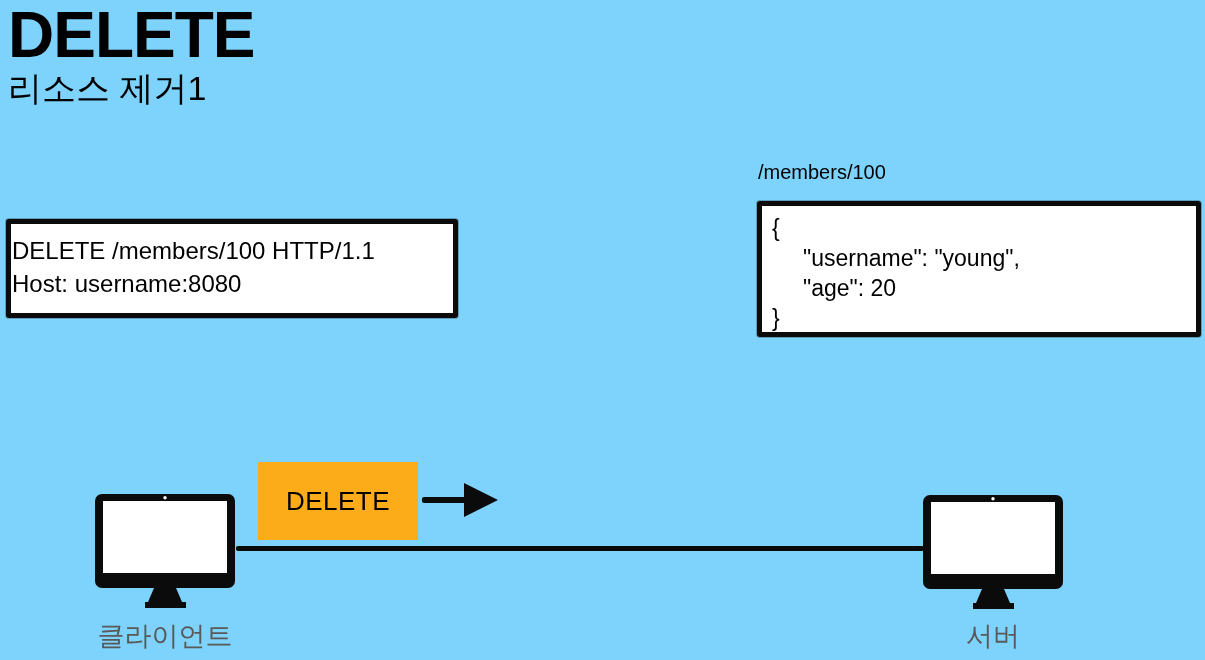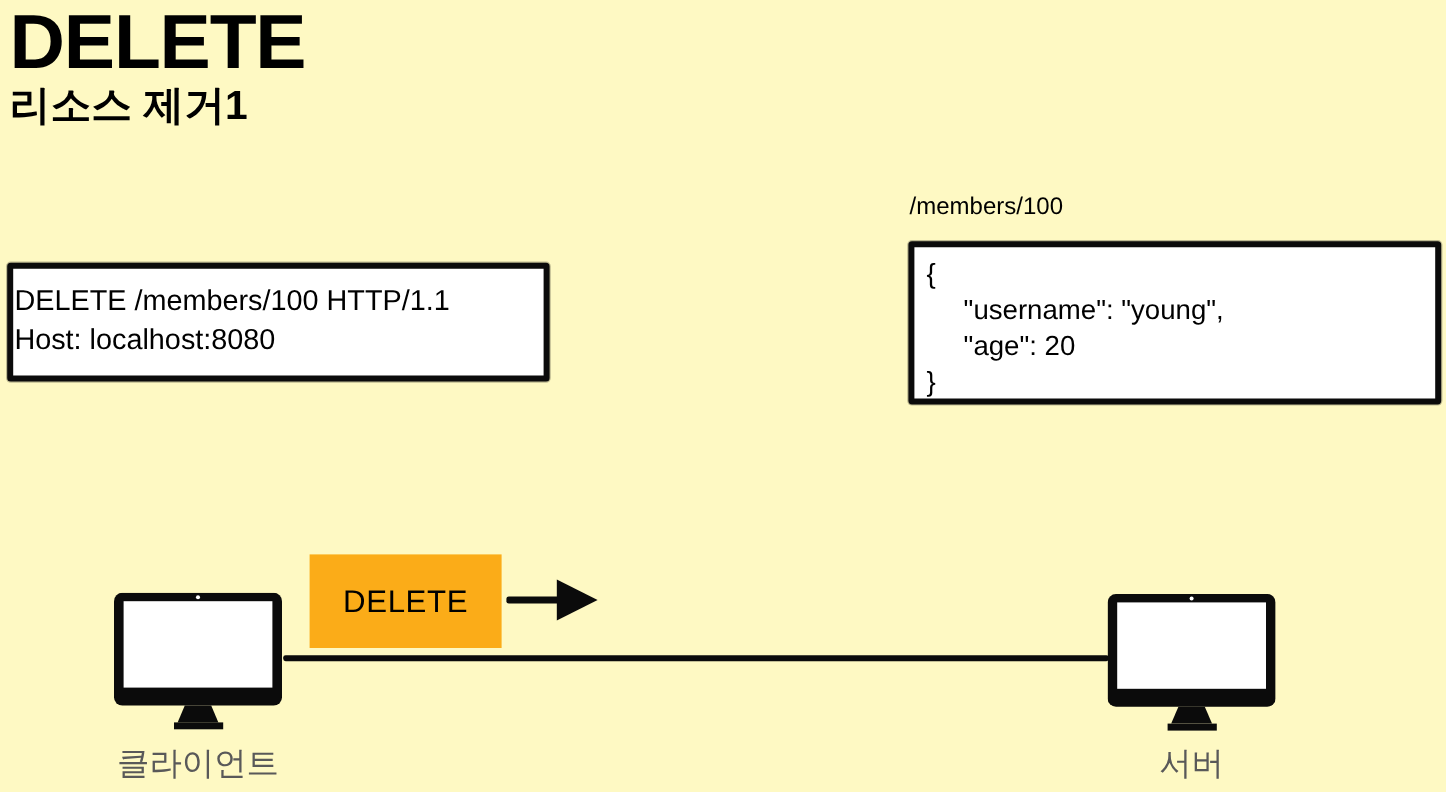--- a/index.html
+++ b/index.html
@@ -10,38 +10,38 @@
   * { margin: 0; padding: 0; box-sizing: border-box; }
   html, body { background: #ffffff; }
   body {
     font-family: "Liberation Sans", "DejaVu Sans", sans-serif;
     color: #000;
   }
   .canvas {
     position: relative;
     width: 1205px;
     height: 660px;
-    background: #fef9c3;
+    background: #7dd3fc;
     overflow: hidden;
   }
   .abs { position: absolute; }
 
   .title {
     left: 8px; top: 2px;
     font-size: 64px;
     font-weight: bold;
     letter-spacing: -1px;
     line-height: 1.05;
     color: #000;
     white-space: nowrap;
   }
   .subtitle {
     left: 8px; top: 70px;
     font-size: 34px;
-    font-weight: bold;
+    font-weight: normal;
     line-height: 1.1;
     color: #000;
     white-space: nowrap;
   }
 
   
   .sketch-box {
     border: 5px solid var(--ink);
     border-radius: 3px;
     background: #fff;
@@ -125,21 +125,21 @@
 </head>
 <body>
 
 <div class="canvas">
 
   <div class="abs title">DELETE</div>
   <div class="abs subtitle">리소스 제거1</div>
 
   <div class="abs sketch-box request-box">
     <div>DELETE /members/100 HTTP/1.1</div>
-    <div>Host: localhost:8080</div>
+    <div>Host: username:8080</div>
   </div>
 
   <div class="abs resource-label">/members/100</div>
 
   <div class="abs sketch-box json-box">
     <div class="json-line">{</div>
     <div class="json-line indent">"username": "young",</div>
     <div class="json-line indent">"age": 20</div>
     <div class="json-line">}</div>
   </div>

